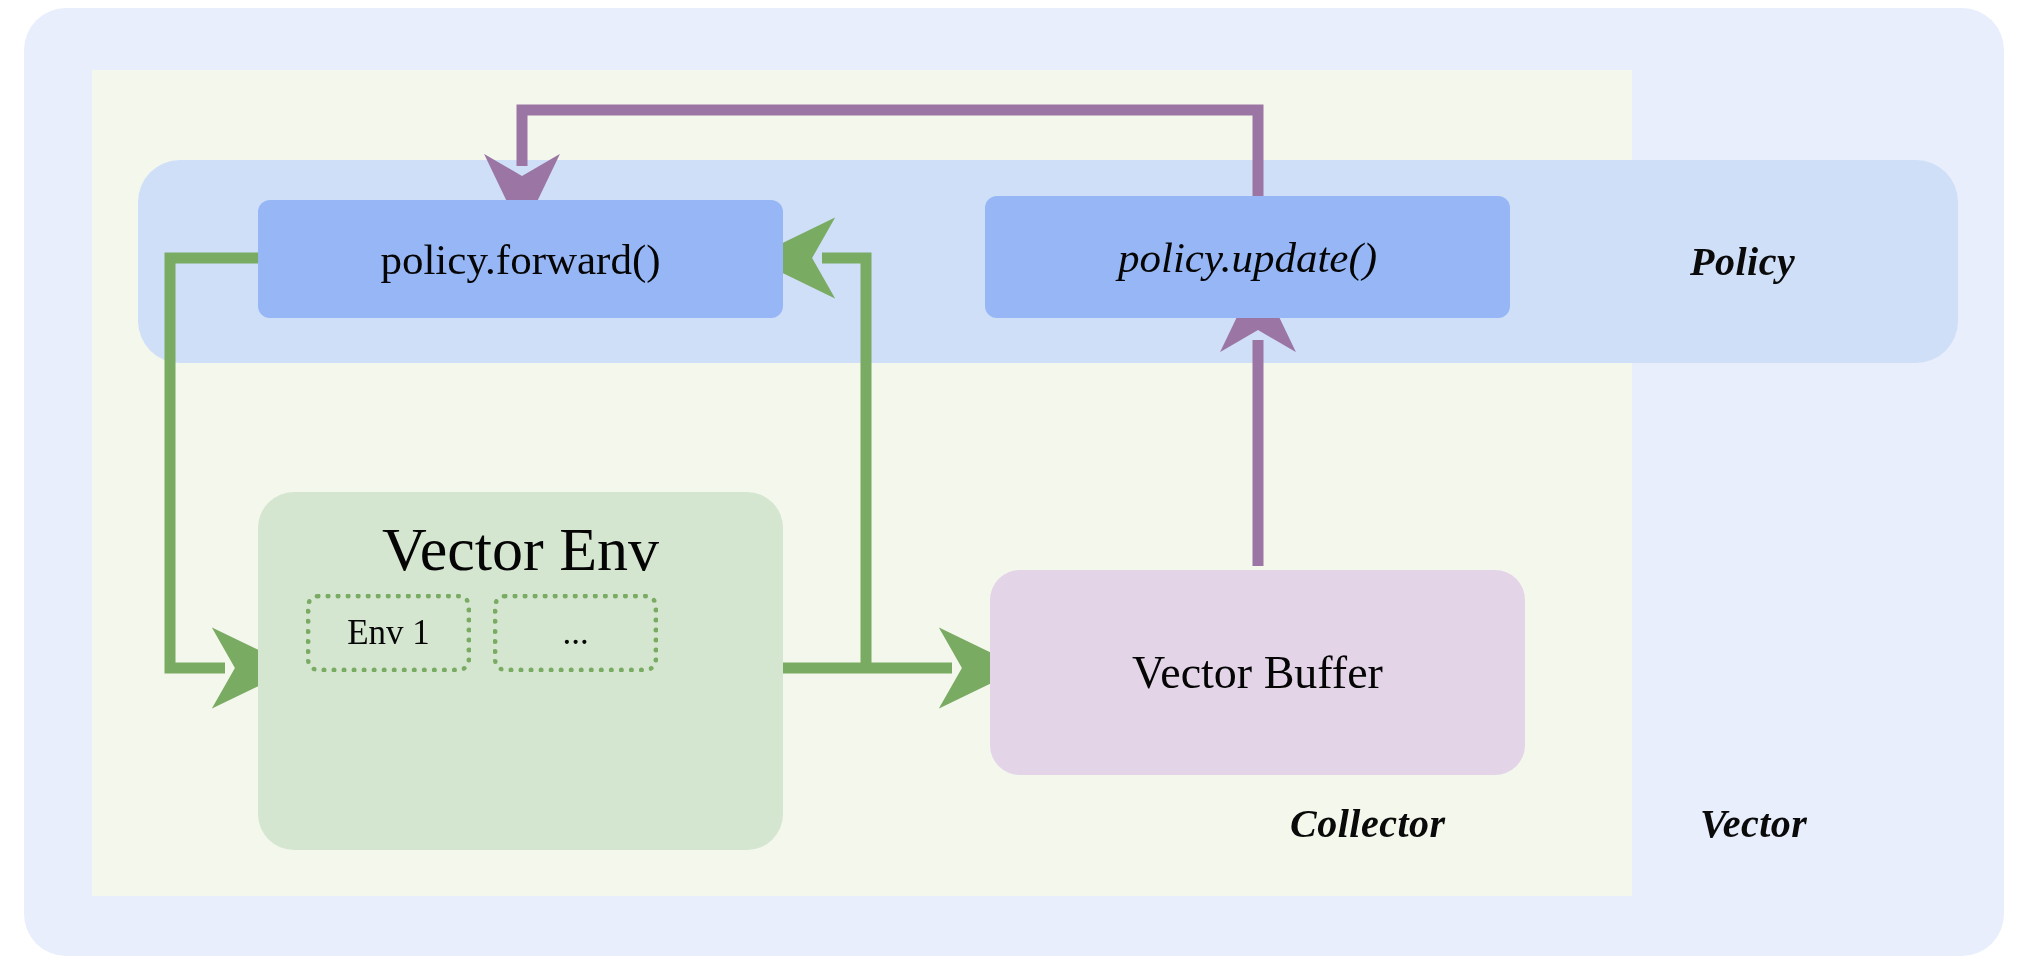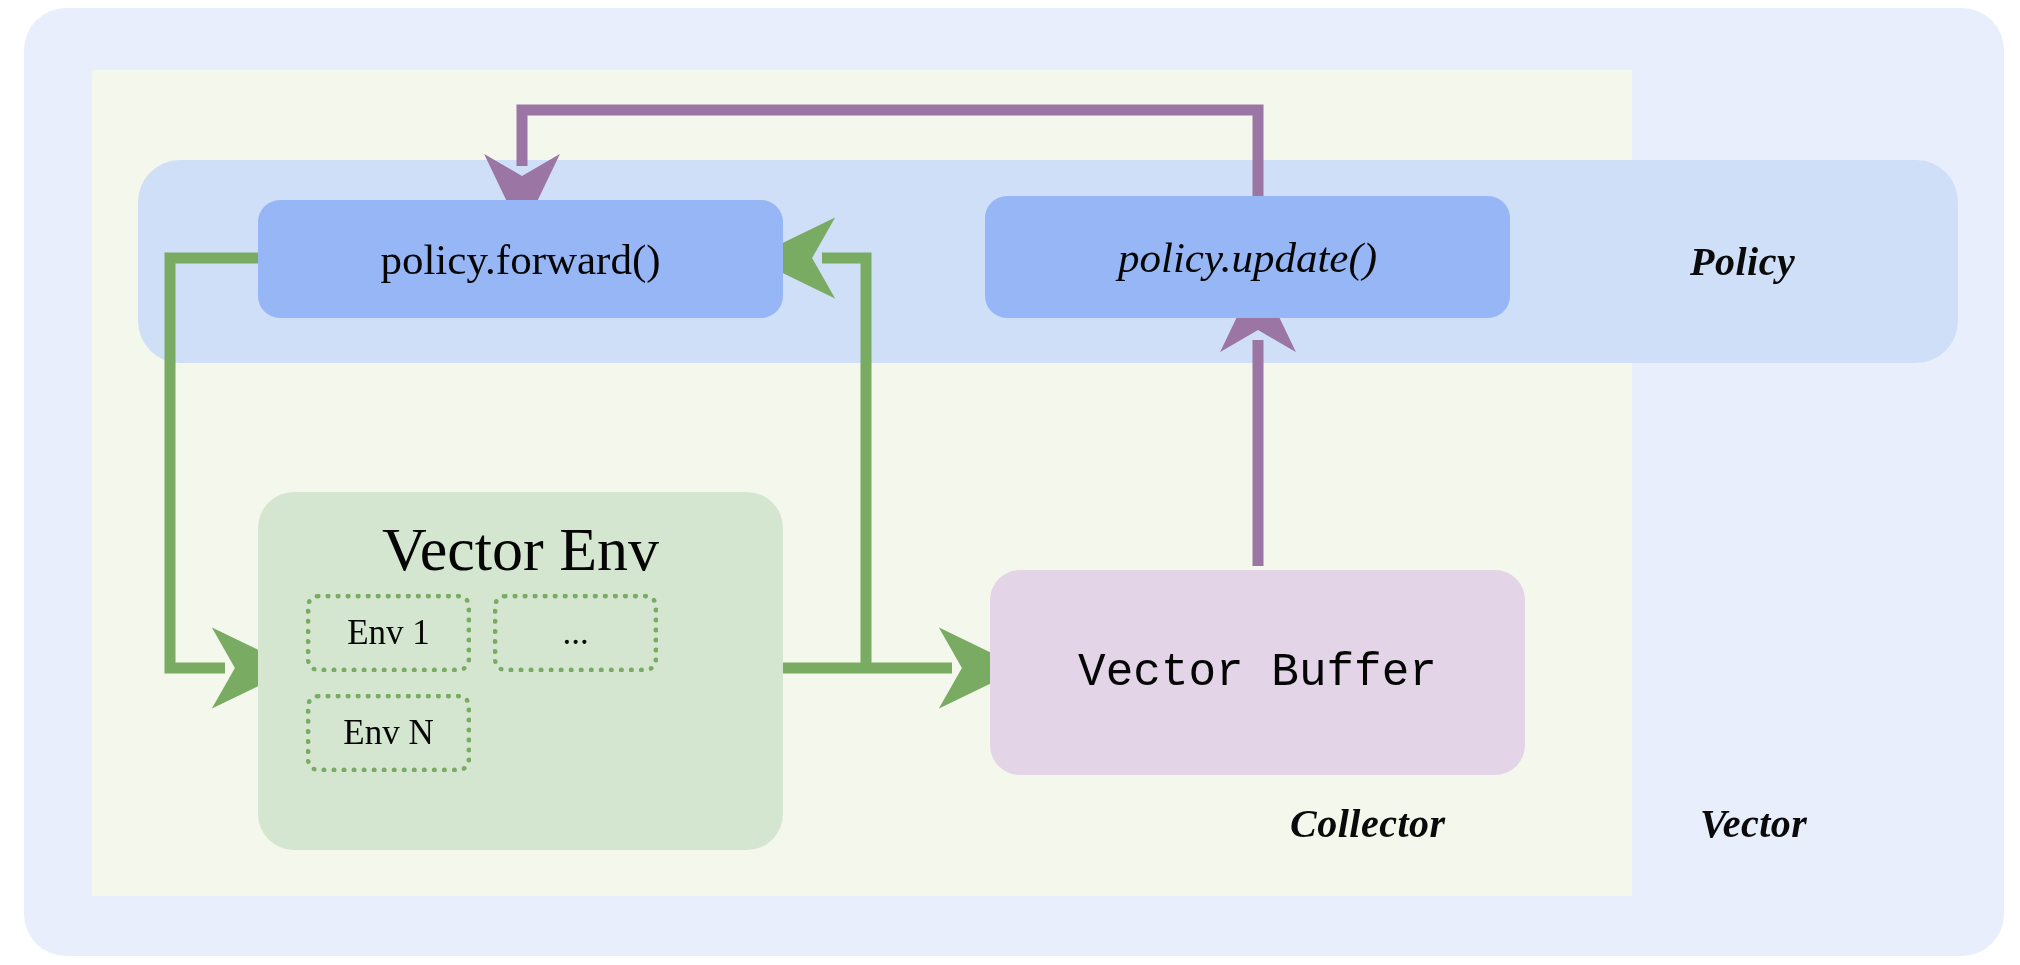--- a/index.html
+++ b/index.html
@@ -59,21 +59,21 @@
     font-style: italic;
   }
   .label-policy { left: 1690px; top: 238px; }
   .label-collector { left: 1290px; top: 800px; }
   .label-trainer { left: 1700px; top: 800px; }
 
   
   .node-pill {
     position: absolute;
     background: #96b6f5;
-    border-radius: 22px;
+    border-radius: 12px;
     display: flex;
     align-items: center;
     justify-content: center;
     font-size: 43px;
     color: #050505;
     white-space: nowrap;
   }
   .node-forward { left: 258px; top: 200px; width: 525px; height: 118px; }
   .node-update  { left: 985px; top: 196px; width: 525px; height: 122px; font-style: italic; }
 
@@ -127,21 +127,20 @@
     width: 535px;
     height: 205px;
     background: #e3d4e8;
     border-radius: 30px;
     display: flex;
     align-items: center;
     justify-content: center;
     font-size: 46px;
     color: #050505;
     white-space: nowrap;
-    font-family: Liberation Mono, monospace;
   }
 
   
   .arrows {
     position: absolute;
     left: 0;
     top: 0;
     width: 2020px;
     height: 965px;
     pointer-events: none;
@@ -188,21 +187,20 @@
 
   <div class="node-pill node-update">
     <span>policy.update()</span>
   </div>
 
   <div class="vector-env">
     <div class="vector-env-title">Vector Env</div>
     <div class="env-grid">
       <div class="env-cell">Env 1</div>
       <div class="env-cell">...</div>
-      <div class="env-cell">Env N</div>
     </div>
   </div>
 
   <div class="vector-buffer">
     <span>Vector Buffer</span>
   </div>
 
   <div class="section-label label-policy">Policy</div>
   <div class="section-label label-collector">Collector</div>
   <div class="section-label label-trainer">Vector</div>

